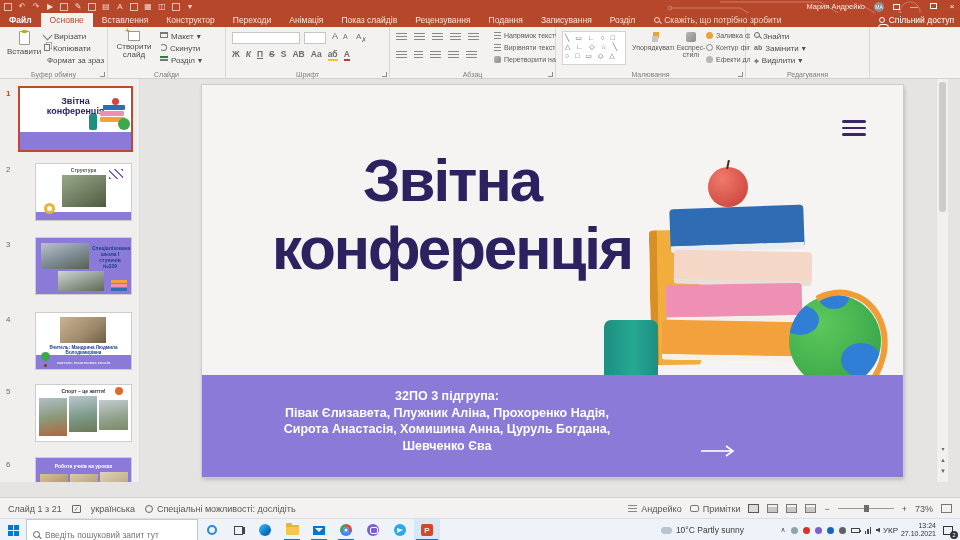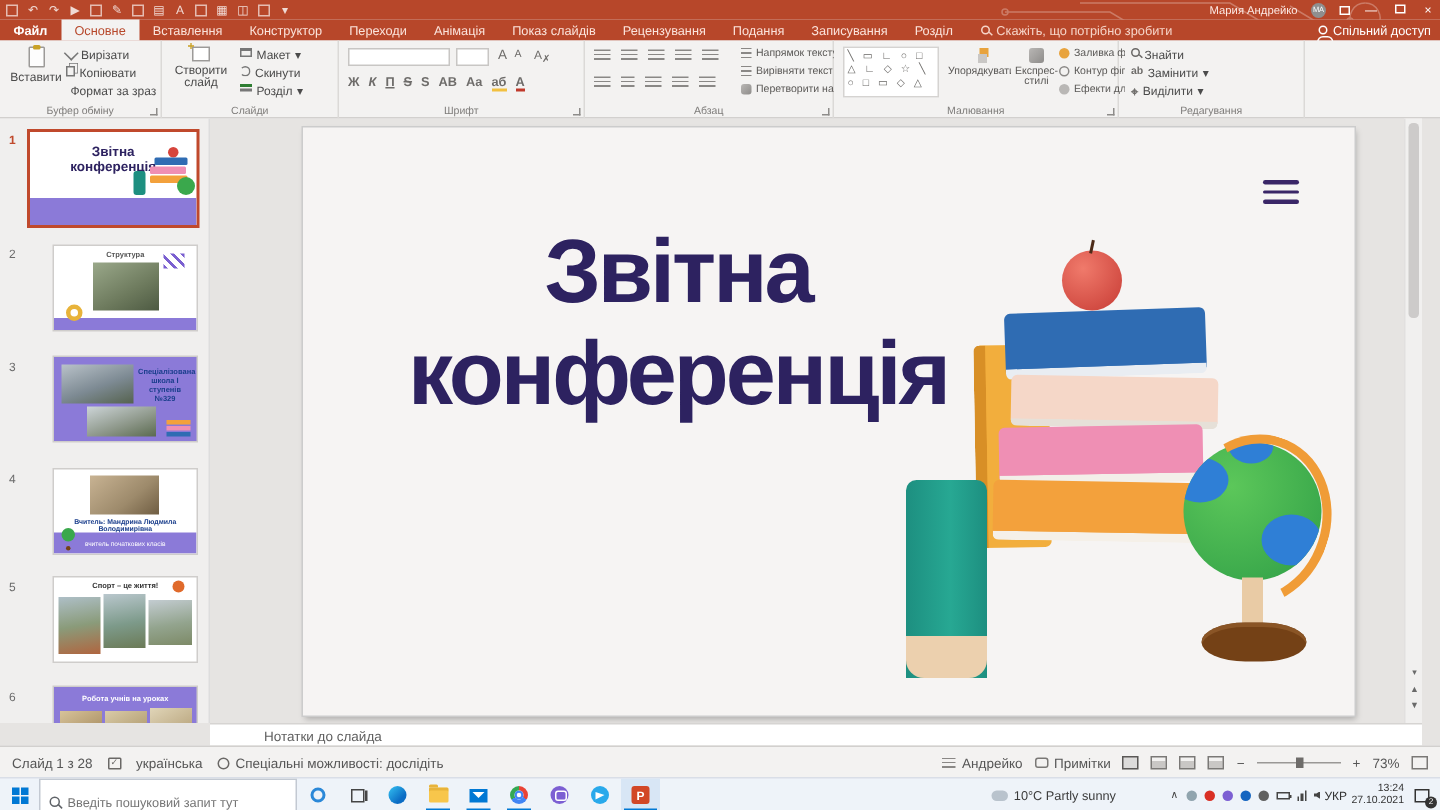--- a/index.html
+++ b/index.html
@@ -465,38 +465,47 @@
           <div id="g-sphere">
             <div class="blob" style="left:-8px;top:10px;width:38px;height:30px;"></div>
             <div class="blob" style="left:52px;top:48px;width:40px;height:34px;"></div>
             <div class="blob" style="left:30px;top:-10px;width:30px;height:24px;"></div>
           </div>
           <div id="g-arc"></div>
           <div id="g-stem"></div>
           <div id="g-base"></div>
         </div>
 
+        <div id="banner">
+          <div id="banner-text">
+            <div>32ПО 3 підгрупа:</div>
+            <div>Півак Єлизавета, Плужник Аліна, Прохоренко Надія,</div>
+            <div>Сирота Анастасія, Хомишина Анна, Цуруль Богдана,</div>
+            <div>Шевченко Єва</div>
+          </div>
+          <svg id="arrow" width="36" height="12" viewBox="0 0 36 12">
+            <line x1="1" y1="6" x2="32" y2="6" stroke="#fff" stroke-width="1.6"></line>
+            <polyline points="26,1 33,6 26,11" fill="none" stroke="#fff" stroke-width="1.6"></polyline>
+          </svg>
+        </div>
       </div>
 
       <div id="vscroll">
         <div id="vthumb"></div>
         <span class="vbtn" style="top:366px;">▾</span>
         <span class="vbtn" style="top:378px;">▲</span>
         <span class="vbtn" style="top:389px;">▼</span>
       </div>
     </div>
 
-    <div id="notesbar">
-      <span id="notes-ph">Нотатки до слайда</span>
-    </div>
   </div>
 
   <div id="statusbar">
     <div id="st-left" style="top:3px;">
-      <span>Слайд 1 з 28</span>
+      <span>Слайд 1 з 21</span>
       <span class="spell-i">✓</span>
       <span>українська</span>
       <span style="display:flex;align-items:center;gap:4px;">
         <span class="acc-i"></span>
         <span>Спеціальні можливості: дослідіть</span>
       </span>
     </div>
     <div id="st-right" style="top:3px;">
       <span style="display:flex;align-items:center;gap:4px;">
         <span class="notes-i"></span>

